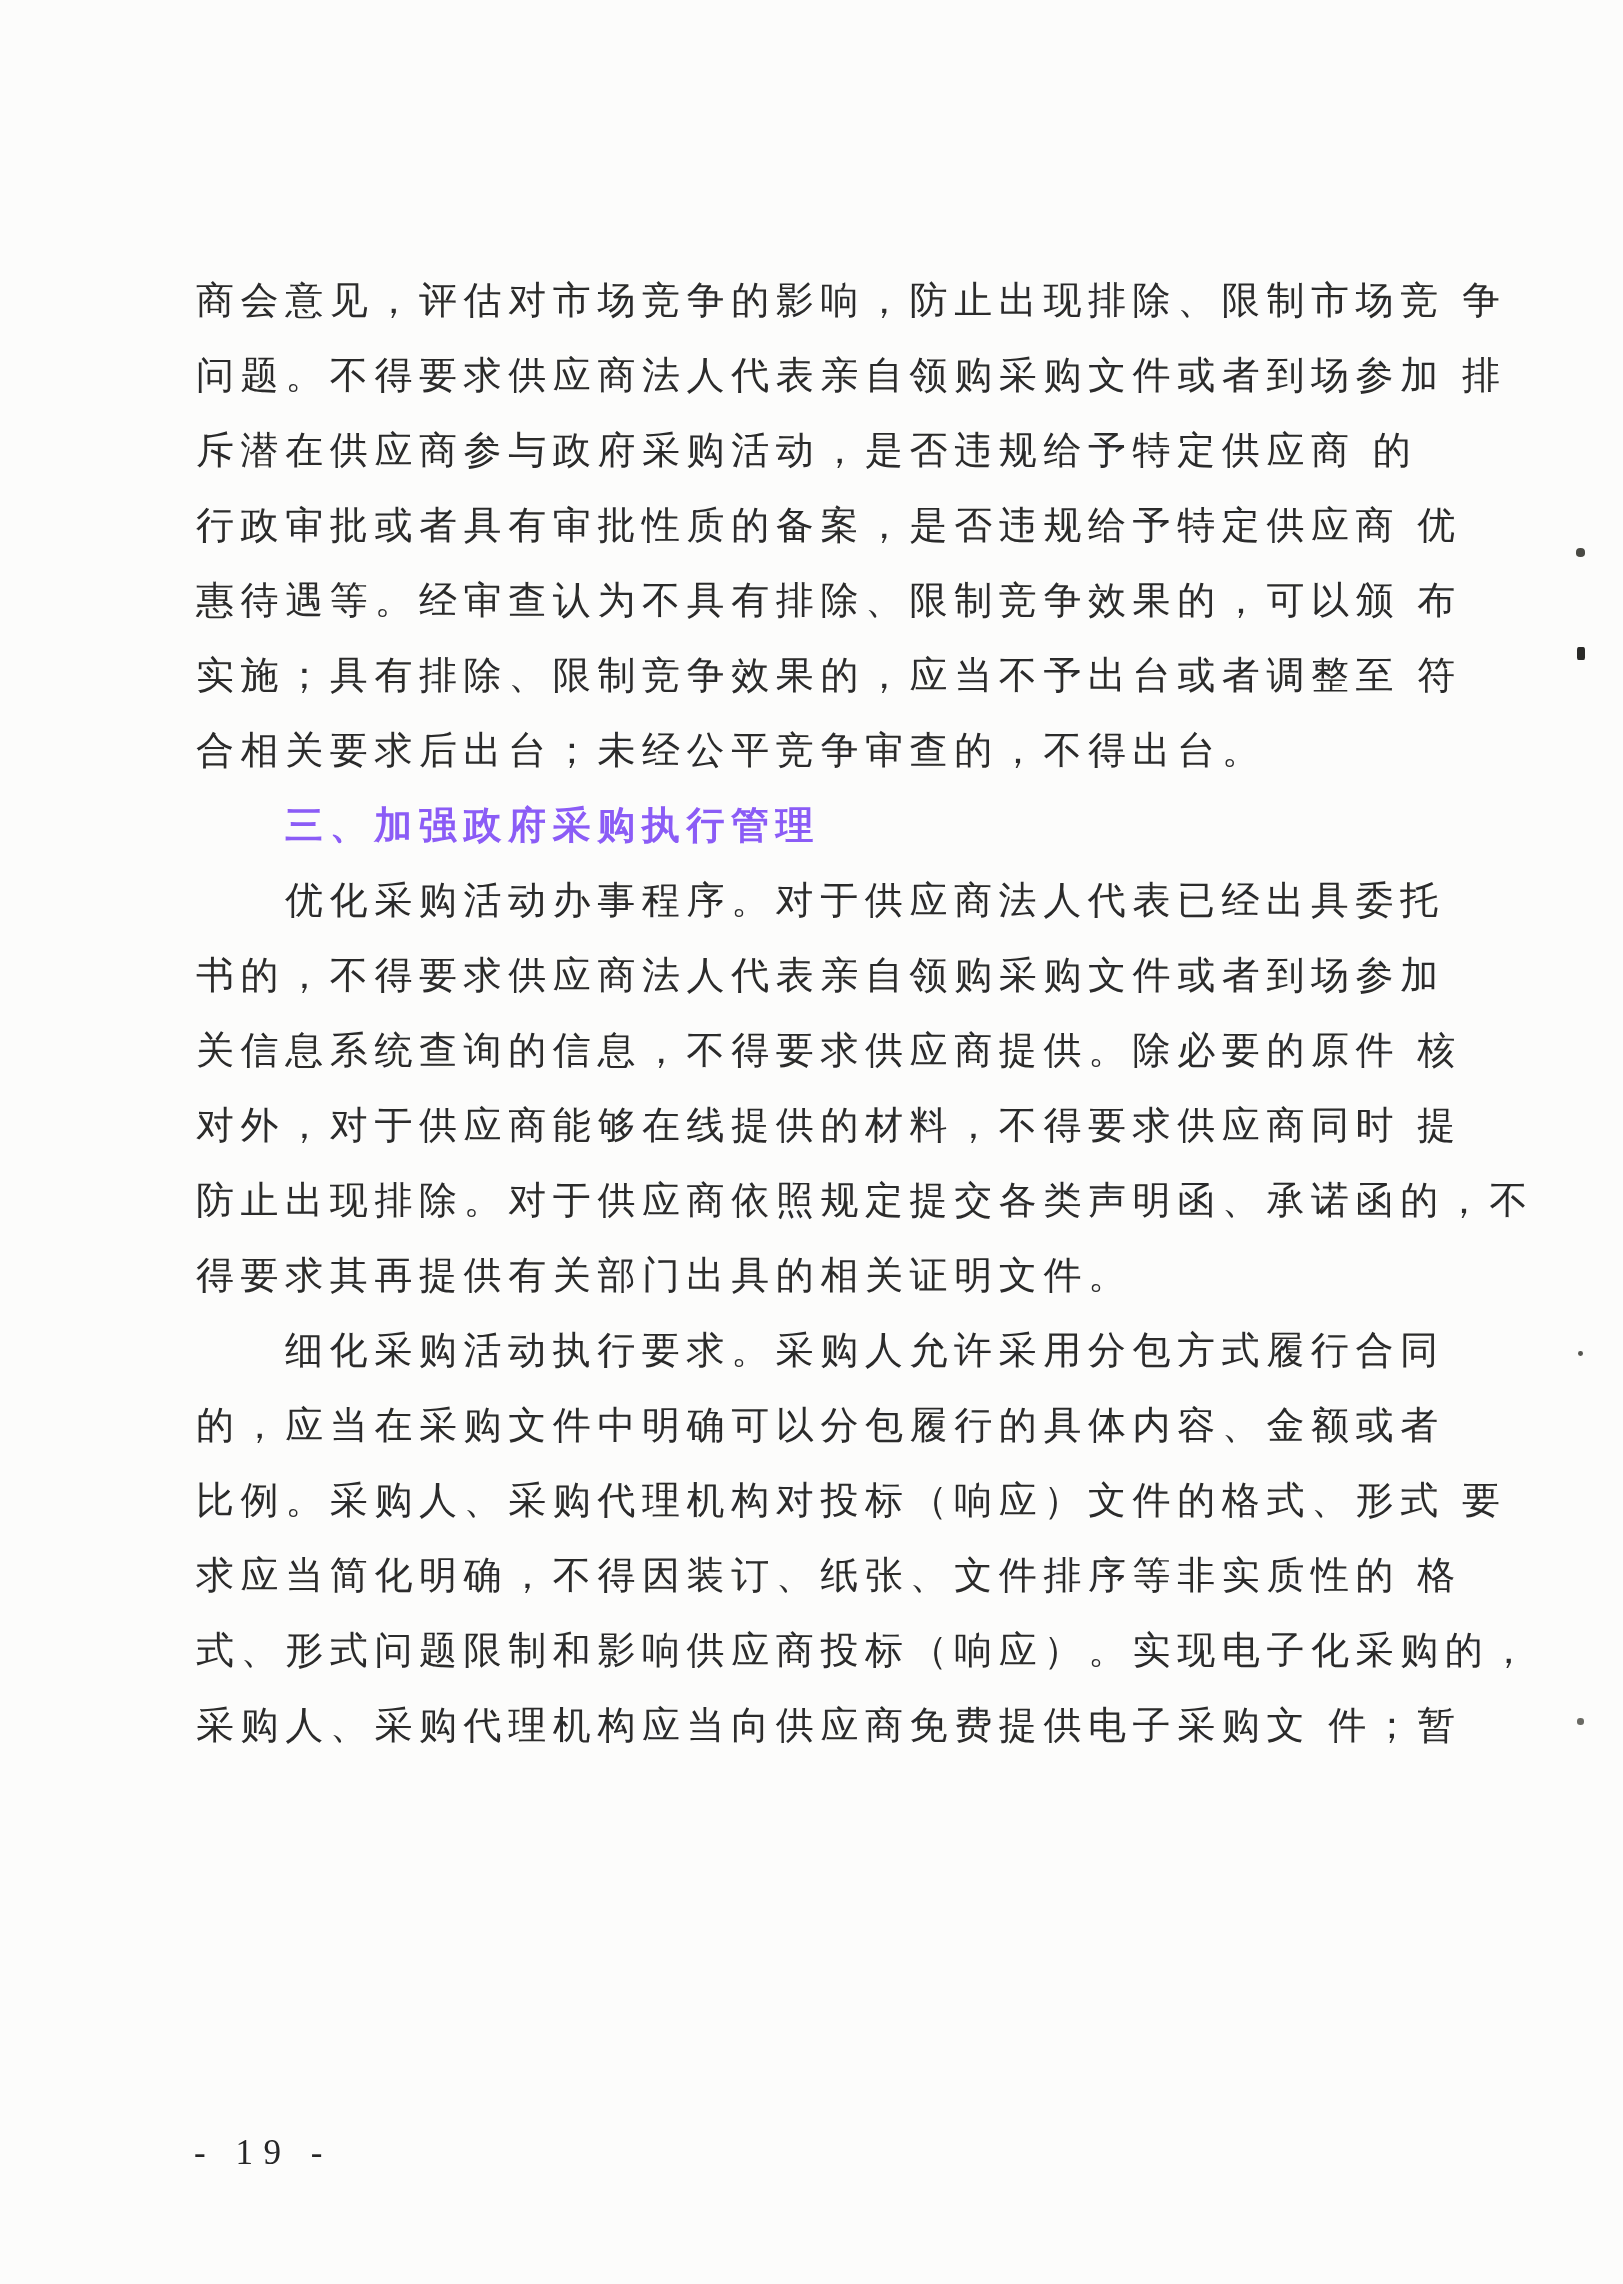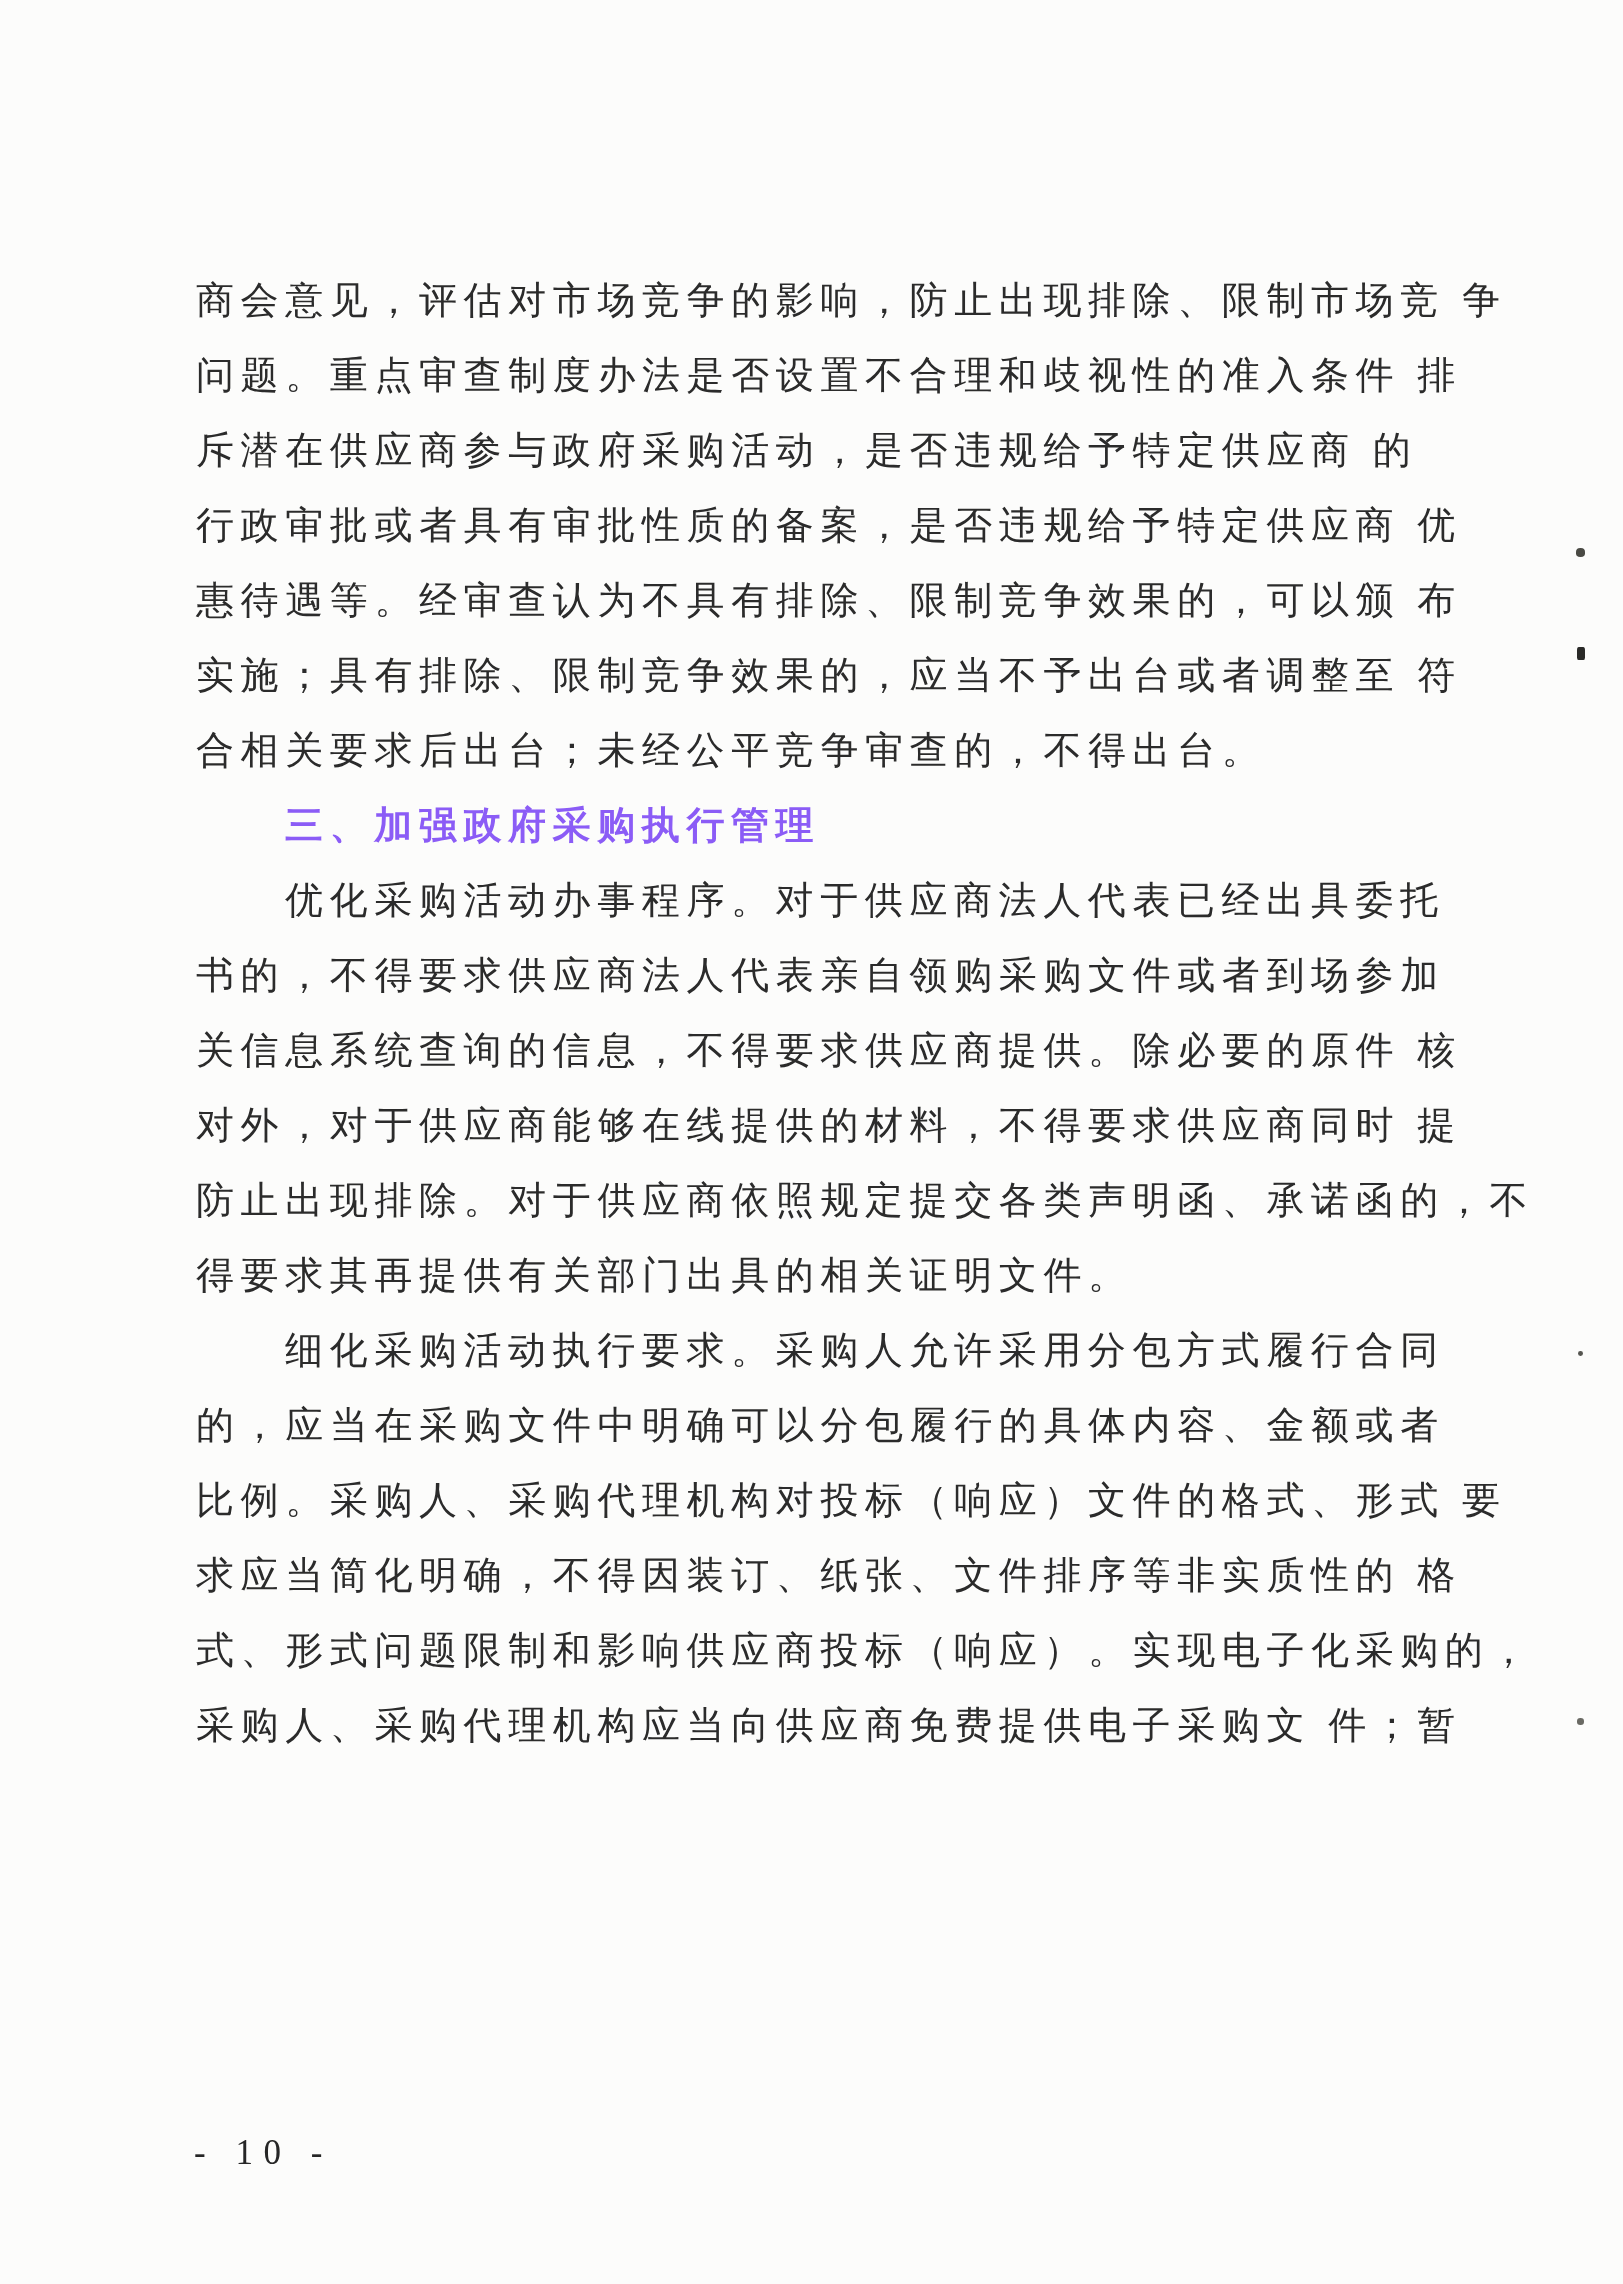--- a/index.html
+++ b/index.html
@@ -50,21 +50,21 @@
   .speck.s3 { left: 1578px; top: 1351px; width: 5.3px;  height: 5.3px;  background:#555550; }
   .speck.s4 { left: 1577px; top: 1718px; width: 7.2px; height: 6.6px; background:#6a6a64; }
 </style>
 </head>
 <body>
 
 <div class="page">
   <div class="text-block" id="doc-body">
       <div class="par">
         <div class="line">商会意见，评估对市场竞争的影响，防止出现排除、限制市场竞 争</div>
-        <div class="line">问题。重点审查制度办法是否设置不合理和歧视性的准入条件 排</div>
+        <div class="line">问题。不得要求供应商法人代表亲自领购采购文件或者到场参加 排</div>
         <div class="line">斥潜在供应商参与政府采购活动，是否违规给予特定供应商 的</div>
         <div class="line">行政审批或者具有审批性质的备案，是否违规给予特定供应商 优</div>
         <div class="line">惠待遇等。经审查认为不具有排除、限制竞争效果的，可以颁 布</div>
         <div class="line">实施；具有排除、限制竞争效果的，应当不予出台或者调整至 符</div>
         <div class="line">合相关要求后出台；未经公平竞争审查的，不得出台。</div>
       </div>
       <div class="par heading">
         <div class="line indent">三、加强政府采购执行管理</div>
       </div>
       <div class="par">
@@ -77,19 +77,19 @@
       </div>
       <div class="par">
         <div class="line indent">细化采购活动执行要求。采购人允许采用分包方式履行合同</div>
         <div class="line">的，应当在采购文件中明确可以分包履行的具体内容、金额或者</div>
         <div class="line">比例。采购人、采购代理机构对投标（响应）文件的格式、形式 要</div>
         <div class="line">求应当简化明确，不得因装订、纸张、文件排序等非实质性的 格</div>
         <div class="line">式、形式问题限制和影响供应商投标（响应）。实现电子化采购的，</div>
         <div class="line">采购人、采购代理机构应当向供应商免费提供电子采购文 件；暂</div>
       </div>
     </div>
-  <div class="page-number">- 10 -</div>
+  <div class="page-number">- 19 -</div>
   <div class="speck s1"></div>
   <div class="speck s2"></div>
   <div class="speck s3"></div>
   <div class="speck s4"></div>
 </div>
 
 
 </body></html>

